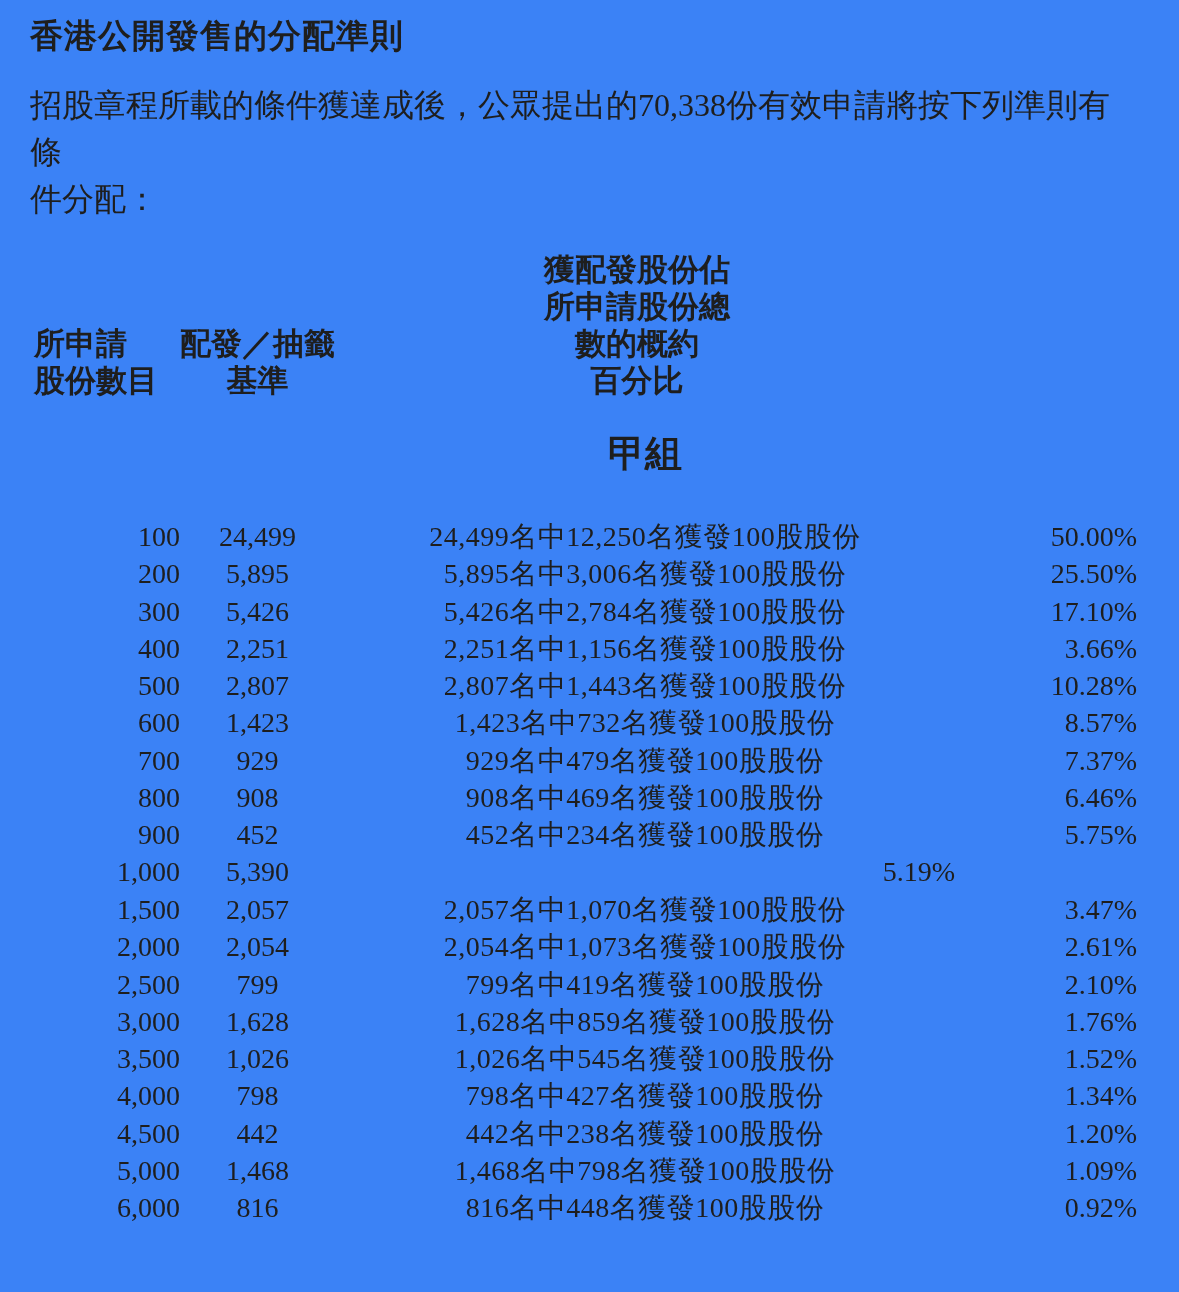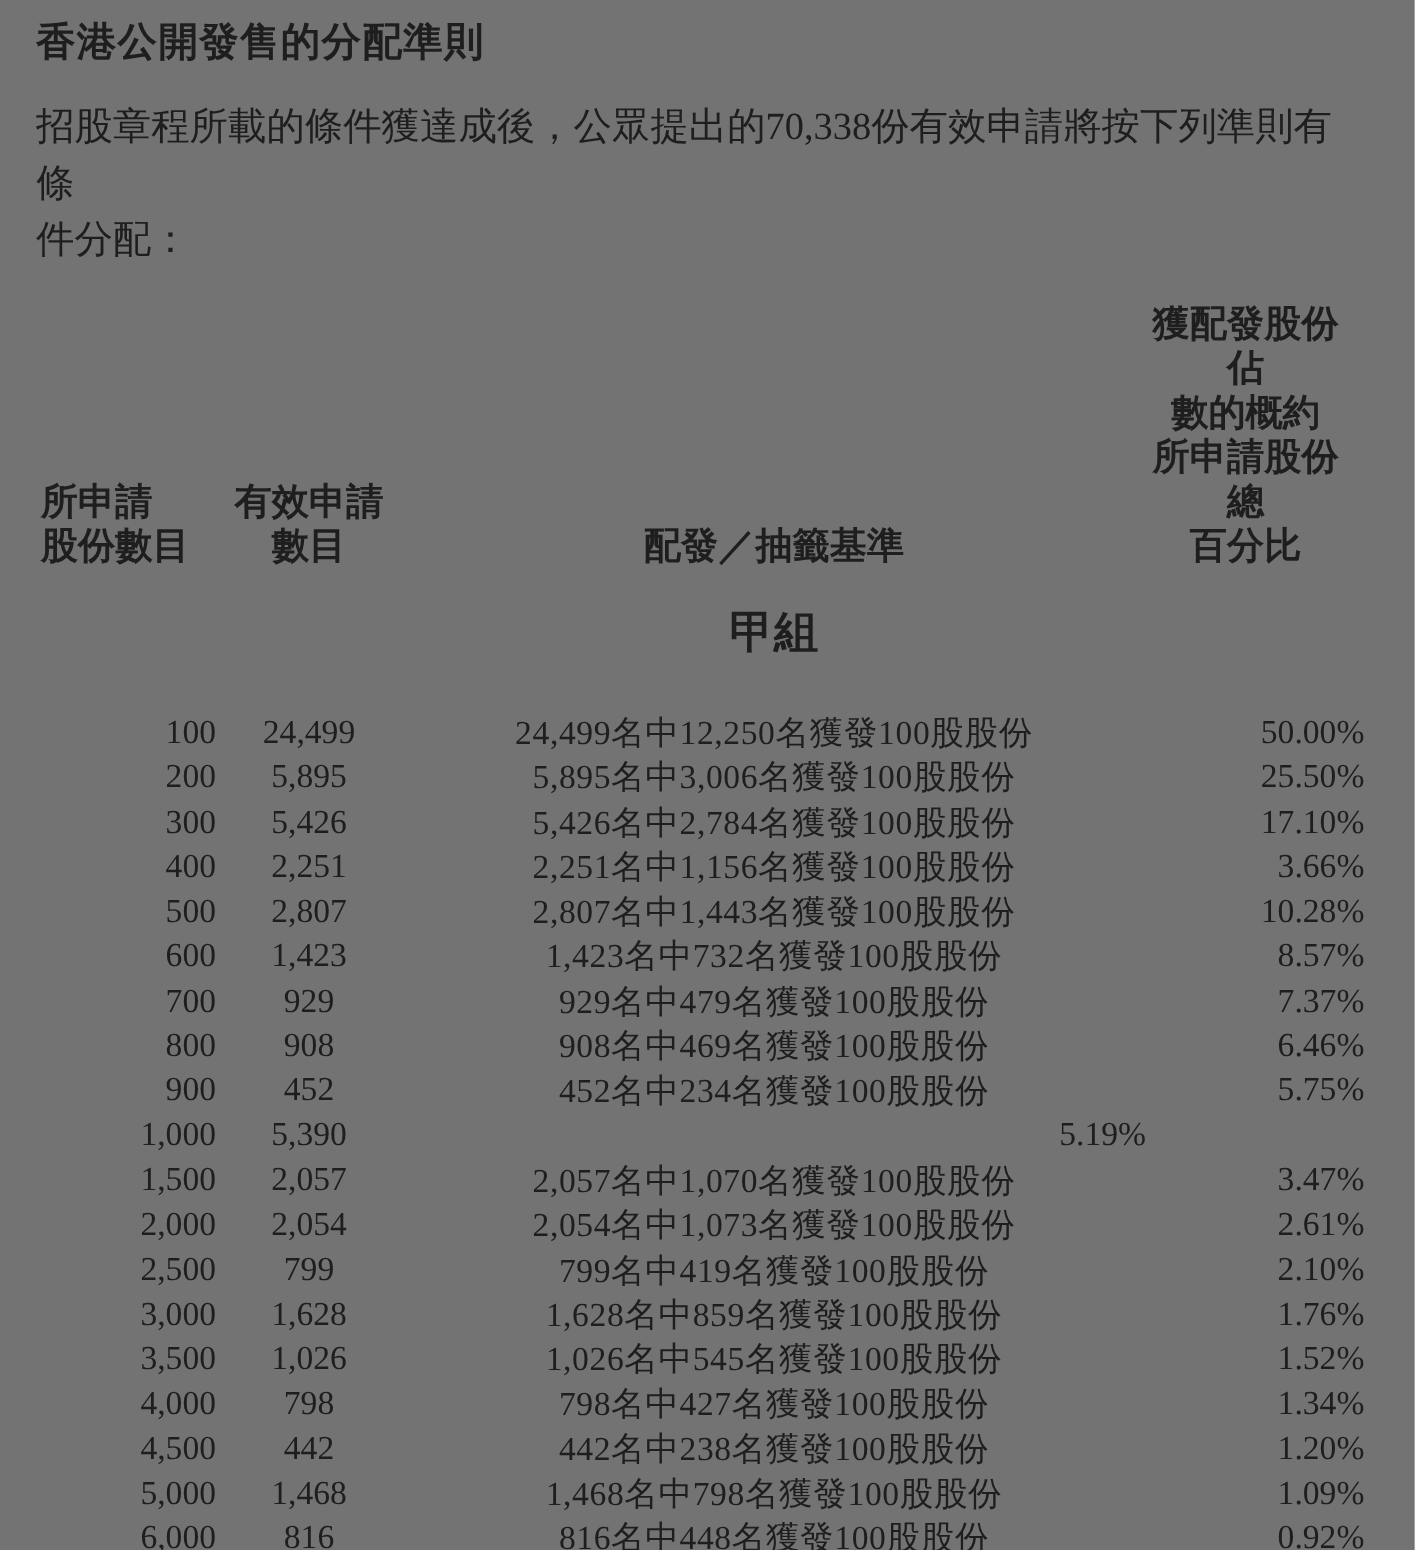--- a/index.html
+++ b/index.html
@@ -4,21 +4,21 @@
 <style>
   html, body {
     margin: 0;
     padding: 0;
     background: #ffffff;
   }
   .page {
     position: relative;
     width: 1179px;
     height: 1292px;
-    background: #737373;
+    background: #3b82f6;
     color: #1e1e1e;
     font-family: "Liberation Serif", "DejaVu Serif", serif;
     overflow: hidden;
   }
   .title {
     margin: 0;
     padding: 16px 0 0 30px;
     font-size: 33px;
     line-height: 40px;
     font-weight: 700;
@@ -76,29 +76,25 @@
   <div class="intro">
     <div>招股章程所載的條件獲達成後，公眾提出的70,338份有效申請將按下列準則有條</div>
     <div>件分配：</div>
   </div>
 
   <div class="grid thead">
     <div class="th-c1">
       <div>所申請</div>
       <div>股份數目</div>
     </div>
-    <div class="th-c2">
-      <div>有效申請</div>
-      <div>數目</div>
-    </div>
     <div class="th-c3">配發／抽籤基準</div>
     <div class="th-c4">
       <div>獲配發股份佔</div>
+      <div>所申請股份總</div>
       <div>數的概約</div>
-      <div>所申請股份總</div>
       <div>百分比</div>
     </div>
   </div>
 
   <div class="group-label">甲組</div>
 
   <div class="tbody" id="tbody">
   <div class="grid row">
     <div class="c1">100</div>
     <div class="c2">24,499</div>

